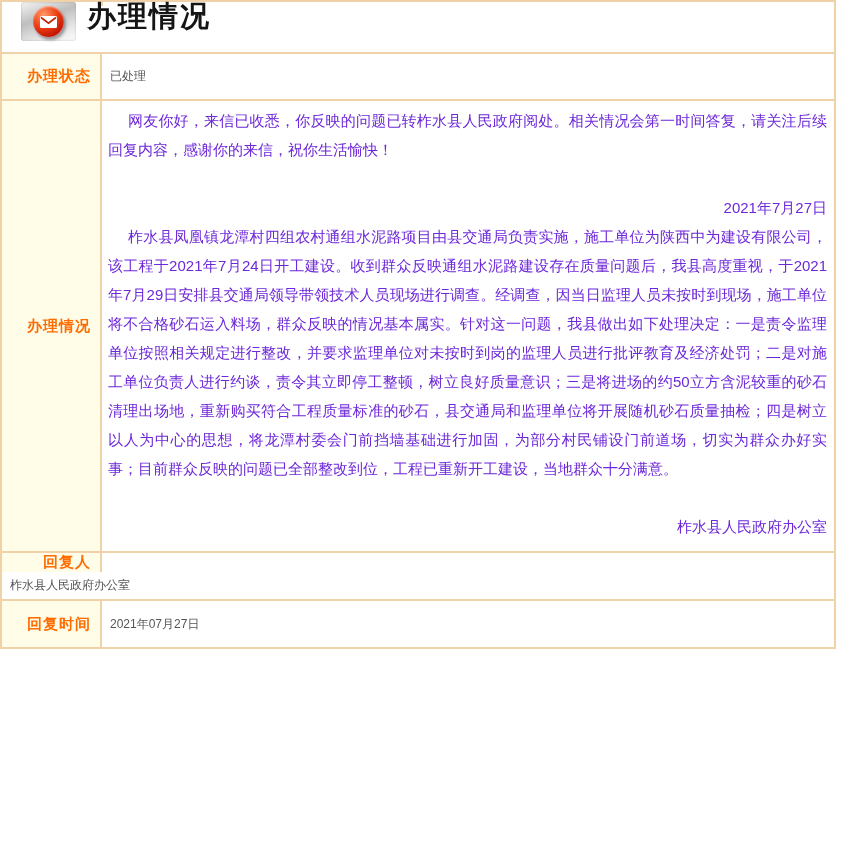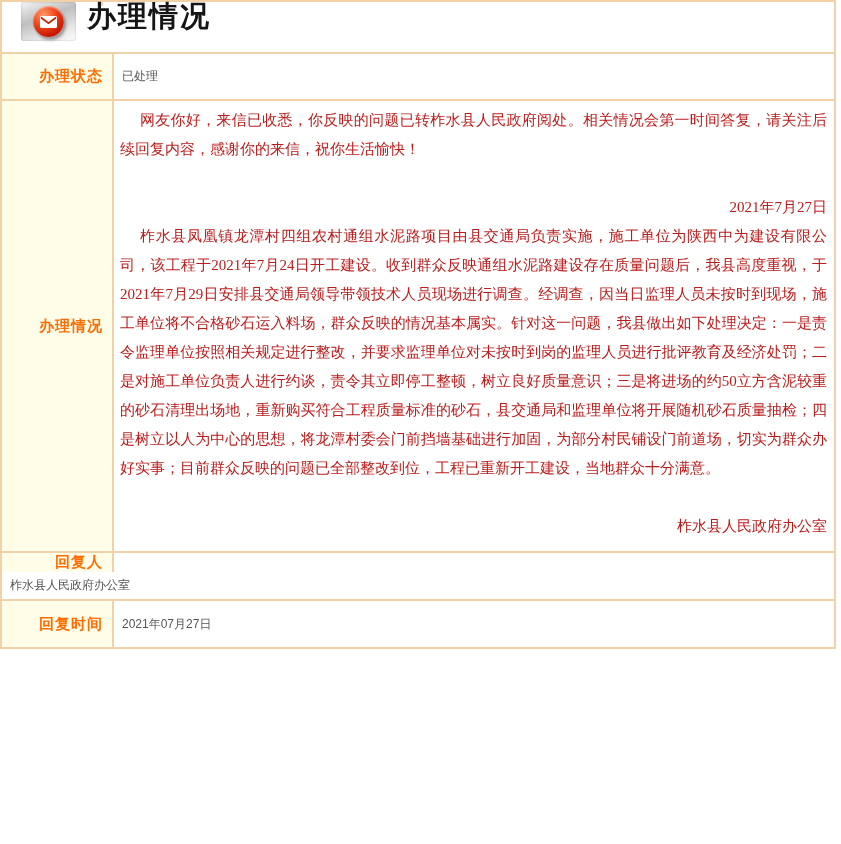--- a/index.html
+++ b/index.html
@@ -29,36 +29,36 @@
     box-shadow:2px 3px 3px rgba(0,0,0,.35), inset 0 1px 2px rgba(255,255,255,.6);
     display:flex;align-items:center;justify-content:center;
   }
   .page-title{
     font-family:"Liberation Serif","DejaVu Serif",serif;
     font-size:29px;color:#151515;font-weight:600;letter-spacing:2px;line-height:1;
   }
   
   .row{display:flex;border-top:2px solid #f0d2a8;}
   .label-cell{
-    width:112px;flex:0 0 auto;background:#fffde8;border-right:2px solid #f0d2a8;
+    width:100px;flex:0 0 auto;background:#fffde8;border-right:2px solid #f0d2a8;
     display:flex;align-items:center;justify-content:flex-end;
     padding-right:9px;box-sizing:border-box;
     color:#ff6c00;font-weight:bold;font-size:15px;letter-spacing:1px;
   }
   .value-cell{
     flex:1;display:flex;align-items:center;padding-left:8px;
     color:#555555;font-size:12px;
   }
   .row-status{height:45px;}
   .row-replier{height:46px;flex-direction:column;}
   .row-time{height:46px;}
   
   .content-cell{
     flex:1;display:block;padding:5px 7px 10px 6px;box-sizing:border-box;
-    color:#b91c1c;font-size:15px;line-height:29px;text-align:justify;font-family:Liberation Serif, serif;
+    color:#6d28d9;font-size:15px;line-height:29px;text-align:justify;
   }
   .content-cell p{margin:0;text-indent:20px;}
   .line-right{text-align:right;text-indent:0;}
   .mt-line{margin-top:29px !important;}
 </style>
 </head>
 <body>
 
 <div class="panel">
 

